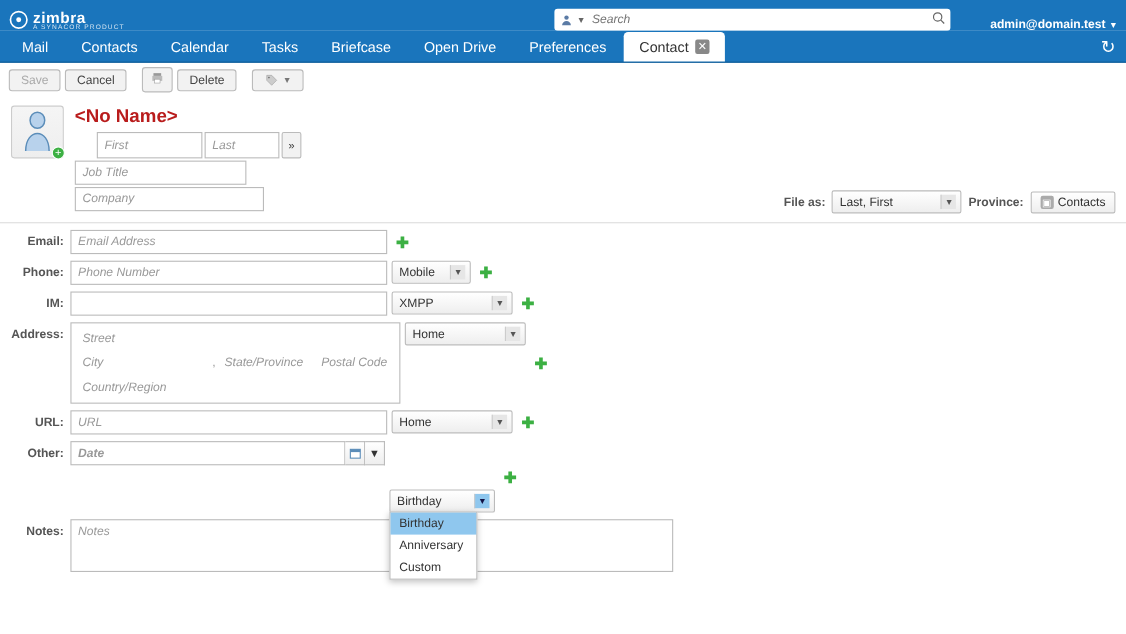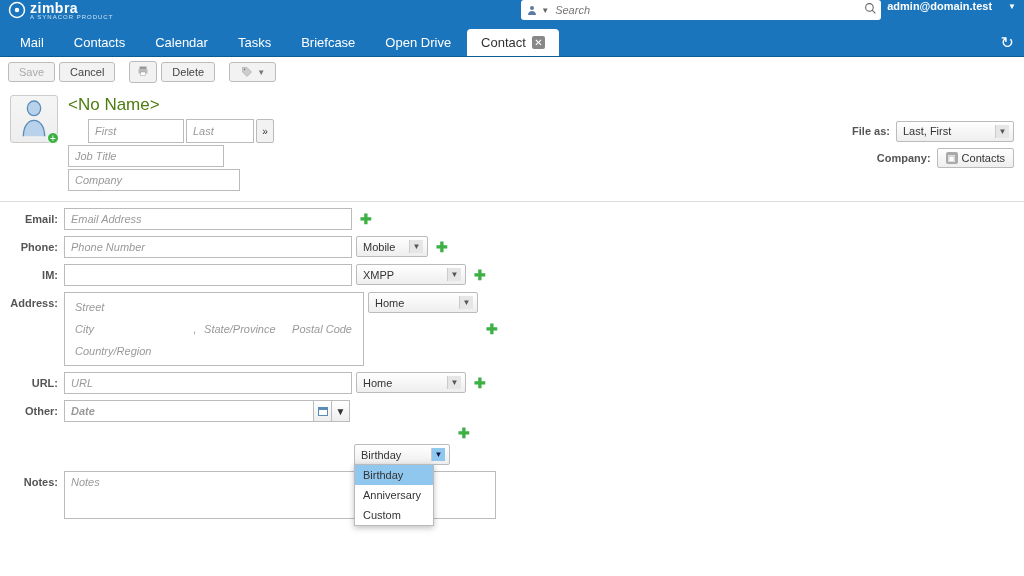--- a/index.html
+++ b/index.html
@@ -10,21 +10,21 @@
     background: #fff;
     width: 1024px;
     height: 576px;
     overflow: hidden;
   }
   
   .topbar {
     background: #1a75bc;
     height: 28px;
     display: flex;
-    align-items: flex-start;
+    align-items: flex-end;
     padding: 0 8px;
     color: #fff;
   }
   .logo {
     display: flex;
     align-items: center;
     gap: 4px;
   }
   .logo svg { width: 18px; height: 18px; }
   .logo-text { font-weight: bold; font-size: 14px; letter-spacing: 0.5px; }
@@ -51,26 +51,26 @@
     outline: none;
     flex: 1;
     font-size: 11px;
     font-style: italic;
     color: #888;
     background: transparent;
     padding: 0 4px;
   }
   .searchbox .mag { color: #666; font-size: 12px; }
   .acct {
-    margin-left: 6px;
+    margin-left: 36px;
     font-size: 11px;
     font-weight: bold;
     display: flex;
     align-items: center;
-    gap: 16px;
+    gap: 3px;
   }
   .acct .caret { font-size: 8px; }
   
   .navrow {
     background: #1a75bc;
     height: 29px;
     display: flex;
     align-items: flex-end;
     padding: 0 6px;
     border-bottom: 1px solid #0d5a94;
@@ -154,41 +154,41 @@
     right: -2px; bottom: -2px;
     width: 12px; height: 12px;
     background: #3cb043;
     border-radius: 50%;
     color: #fff;
     font-size: 10px;
     display: flex; align-items: center; justify-content: center;
     border: 1px solid #fff;
   }
   .name-block { flex: 1; }
-  .name-title { font-size: 17px; font-weight: normal; color: #4d7c0f; margin-bottom: 4px; }
+  .name-title { font-size: 17px; font-weight: bold; color: #b91c1c; margin-bottom: 4px; }
   .row-inputs { display: flex; gap: 2px; margin-bottom: 2px; }
   input[type=text].field, .field-like {
     border: 1px solid #bbb;
     padding: 4px 6px;
     font-size: 11px;
     color: #333;
     outline: none;
     background: #fff;
   }
   input[type=text].field::placeholder, .ph { color: #999; font-style: italic; }
   .exp-btn {
     border: 1px solid #bbb;
     background: #f2f2f2;
     width: 18px; height: 24px;
     font-size: 10px;
     display: flex; align-items: center; justify-content: center;
     border-radius: 2px;
     cursor: pointer;
   }
-  .fileas-block { margin-left: auto; display: flex; flex-direction: column; gap: 6px; align-items: flex-end; justify-content: center; }
+  .fileas-block { margin-left: auto; display: flex; flex-direction: row; gap: 6px; align-items: flex-end; }
   .fileas-row { display: flex; align-items: center; gap: 6px; }
   .fileas-row .lbl { font-weight: bold; font-size: 11px; color: #555; }
   .dd {
     border: 1px solid #bbb;
     background: linear-gradient(#fff,#eee);
     display: flex;
     align-items: center;
     padding: 3px 4px 3px 6px;
     font-size: 11px;
     border-radius: 2px;
@@ -253,21 +253,21 @@
     border-left: none;
     background: linear-gradient(#fff,#eee);
     width: 18px;
     display: flex; align-items: center; justify-content: center;
     cursor: pointer;
     font-size: 10px;
   }
   .cal-btn { color: #1a75bc; }
   .notes-area {
     border: 1px solid #bbb;
-    width: 432px;
+    width: 548px;
     height: 48px;
     padding: 4px 6px;
     font-size: 11px;
     font-family: inherit;
     color: #333;
     resize: none;
     outline: none;
   }
   .notes-area::placeholder { color:#999; font-style: italic; }
   
@@ -324,20 +324,21 @@
   </div>
 </div>
 
 <div class="navrow">
   <div class="navtab">Mail</div>
   <div class="navtab">Contacts</div>
   <div class="navtab">Calendar</div>
   <div class="navtab">Tasks</div>
   <div class="navtab">Briefcase</div>
   <div class="navtab">Open Drive</div>
+  <div class="navtab">Preferences</div>
   <div class="navtab active">
     <span>Contact</span>
     <span class="close">✕</span>
   </div>
   <div class="refresh">↻</div>
 </div>
 
 <div class="toolbar">
   <button class="tbtn disabled">Save</button>
   <button class="tbtn">Cancel</button>
@@ -384,21 +385,21 @@
   </div>
   <div class="fileas-block">
     <div class="fileas-row">
       <span class="lbl">File as:</span>
       <div class="dd" style="min-width:118px">
         <span>Last, First</span>
         <span class="dd-caret">▼</span>
       </div>
     </div>
     <div class="fileas-row">
-      <span class="lbl">Company:</span>
+      <span class="lbl">Province:</span>
       <div class="loc-btn">
         <span class="loc-ico">▣</span>
         <span>Contacts</span>
       </div>
     </div>
   </div>
 </div>
 
 <div class="hline"></div>
 

